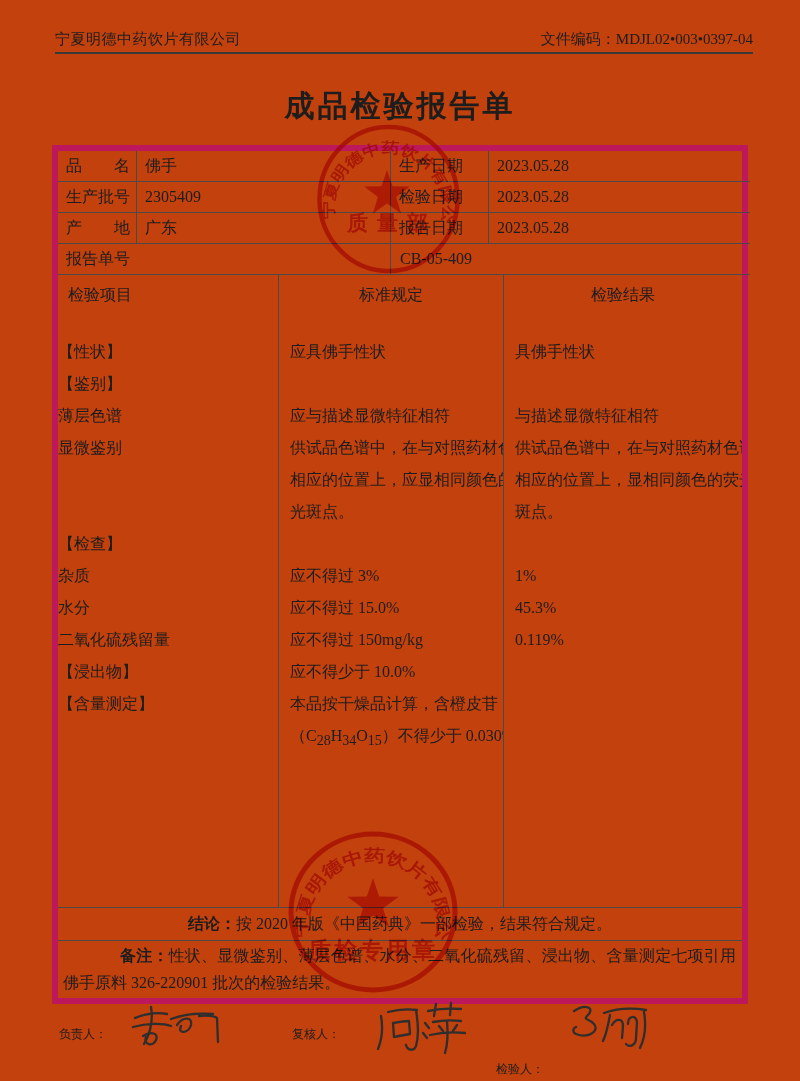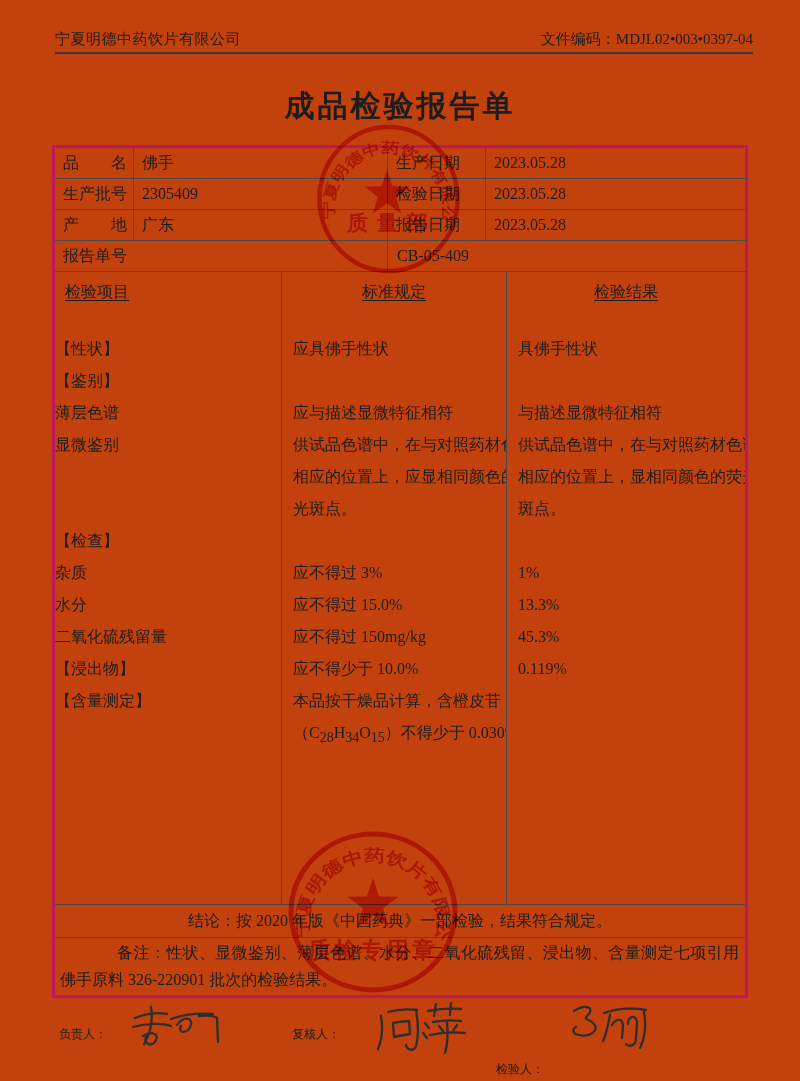--- a/index.html
+++ b/index.html
@@ -10,48 +10,48 @@
   }
   
   .lh-company { position:absolute; left:55px; top:30px; font-size:15px; letter-spacing:.5px; }
   .lh-code    { position:absolute; right:47px; top:30px; font-size:15px; }
   .lh-rule    { position:absolute; left:55px; top:52px; width:698px; height:2px; background:#3a3a3a; }
   
   .doc-title  { position:absolute; left:0; top:86px; width:100%; text-align:center;
                 font-size:30px; font-weight:bold; letter-spacing:3px; }
   
   .report-table { position:absolute; left:52px; top:145px; width:696px;
-                  border:3px solid #be185d; box-sizing:border-box; }
+                  border:6px solid #be185d; box-sizing:border-box; }
   
   .info-grid { display:grid; grid-template-columns:79px 254px 98px 261px; }
   .icell { height:31px; line-height:30px; box-sizing:border-box; font-size:16px;
            border-right:1px solid #4a4a4a; border-bottom:1px solid #4a4a4a;
            padding-left:8px; overflow:hidden; white-space:nowrap; }
   .icell.lastcol { border-right:none; }
   .icell.span12 { grid-column:1/3; }
   .icell.span34 { grid-column:3/5; border-right:none; padding-left:9px; }
   .jlabel { display:inline-block; width:64px; text-align:justify; text-align-last:justify; }
   
   .main-section { display:flex; height:632px; border-bottom:1px solid #4a4a4a; font-size:16px; }
   .mcol  { box-sizing:border-box; padding-top:7px; }
   .mcol1 { width:229px; border-right:1px solid #4a4a4a; }
   .mcol2 { width:225px; border-right:1px solid #4a4a4a; }
   .mcol3 { width:238px; }
   .mhead { height:26px; line-height:26px; }
   .mcol1 .mhead { padding-left:10px; }
   .mcol2 .mhead, .mcol3 .mhead { text-align:center; }
-  .mhead span { text-decoration:underline; text-underline-offset:3px;text-align:center; }
+  .mhead span { text-underline-offset:3px;text-align:center; }
   .mlines { margin-top:28px; }
   .mline { height:32px; line-height:32px; white-space:nowrap; overflow:hidden; }
   .mcol2 .mline, .mcol3 .mline { padding-left:11px; }
   sub.fsub { font-size:14px; }
   
   .conclusion-row { height:32px; line-height:31px; border-bottom:1px solid #4a4a4a;
                     text-align:center; font-size:16px; }
-  .bold { font-weight:normal; }
+  .bold { font-weight:bold; }
   .remark-row { box-sizing:border-box; height:57px; padding:1px 6px 0 5px;
                 font-size:16px; line-height:27px; text-indent:57px; text-align:justify; }
   
   .sig-label { position:absolute; font-size:12px; }
   .sig-svg { position:absolute; }
   .sig-svg path { fill:none; stroke:#2e2e2e; stroke-width:2.3; stroke-linecap:round; stroke-linejoin:round; }
   
   .stamp { position:absolute; mix-blend-mode:multiply; opacity:.87; }
   .stamp-ring { fill:none; stroke:#dd4a3e; }
   .stamp-text { fill:#d9453a; font-family:"Liberation Serif","DejaVu Serif",serif; }
@@ -134,21 +134,20 @@
         <div class="mhead"><span>检验结果</span></div>
         <div class="mlines">
           <div class="mline">具佛手性状</div>
           <div class="mline"></div>
           <div class="mline">与描述显微特征相符</div>
           <div class="mline">供试品色谱中，在与对照药材色谱</div>
           <div class="mline">相应的位置上，显相同颜色的荧光</div>
           <div class="mline">斑点。</div>
           <div class="mline"></div>
           <div class="mline">1%</div>
-          <div class="mline">13.3%</div>
           <div class="mline">45.3%</div>
           <div class="mline">0.119%</div>
           <div class="mline"></div>
         </div>
       </div>
     </div>
 
     <div class="conclusion-row">
       <span class="bold">结论：</span><span>按 2020 年版《中国药典》一部检验，结果符合规定。</span>
     </div>

